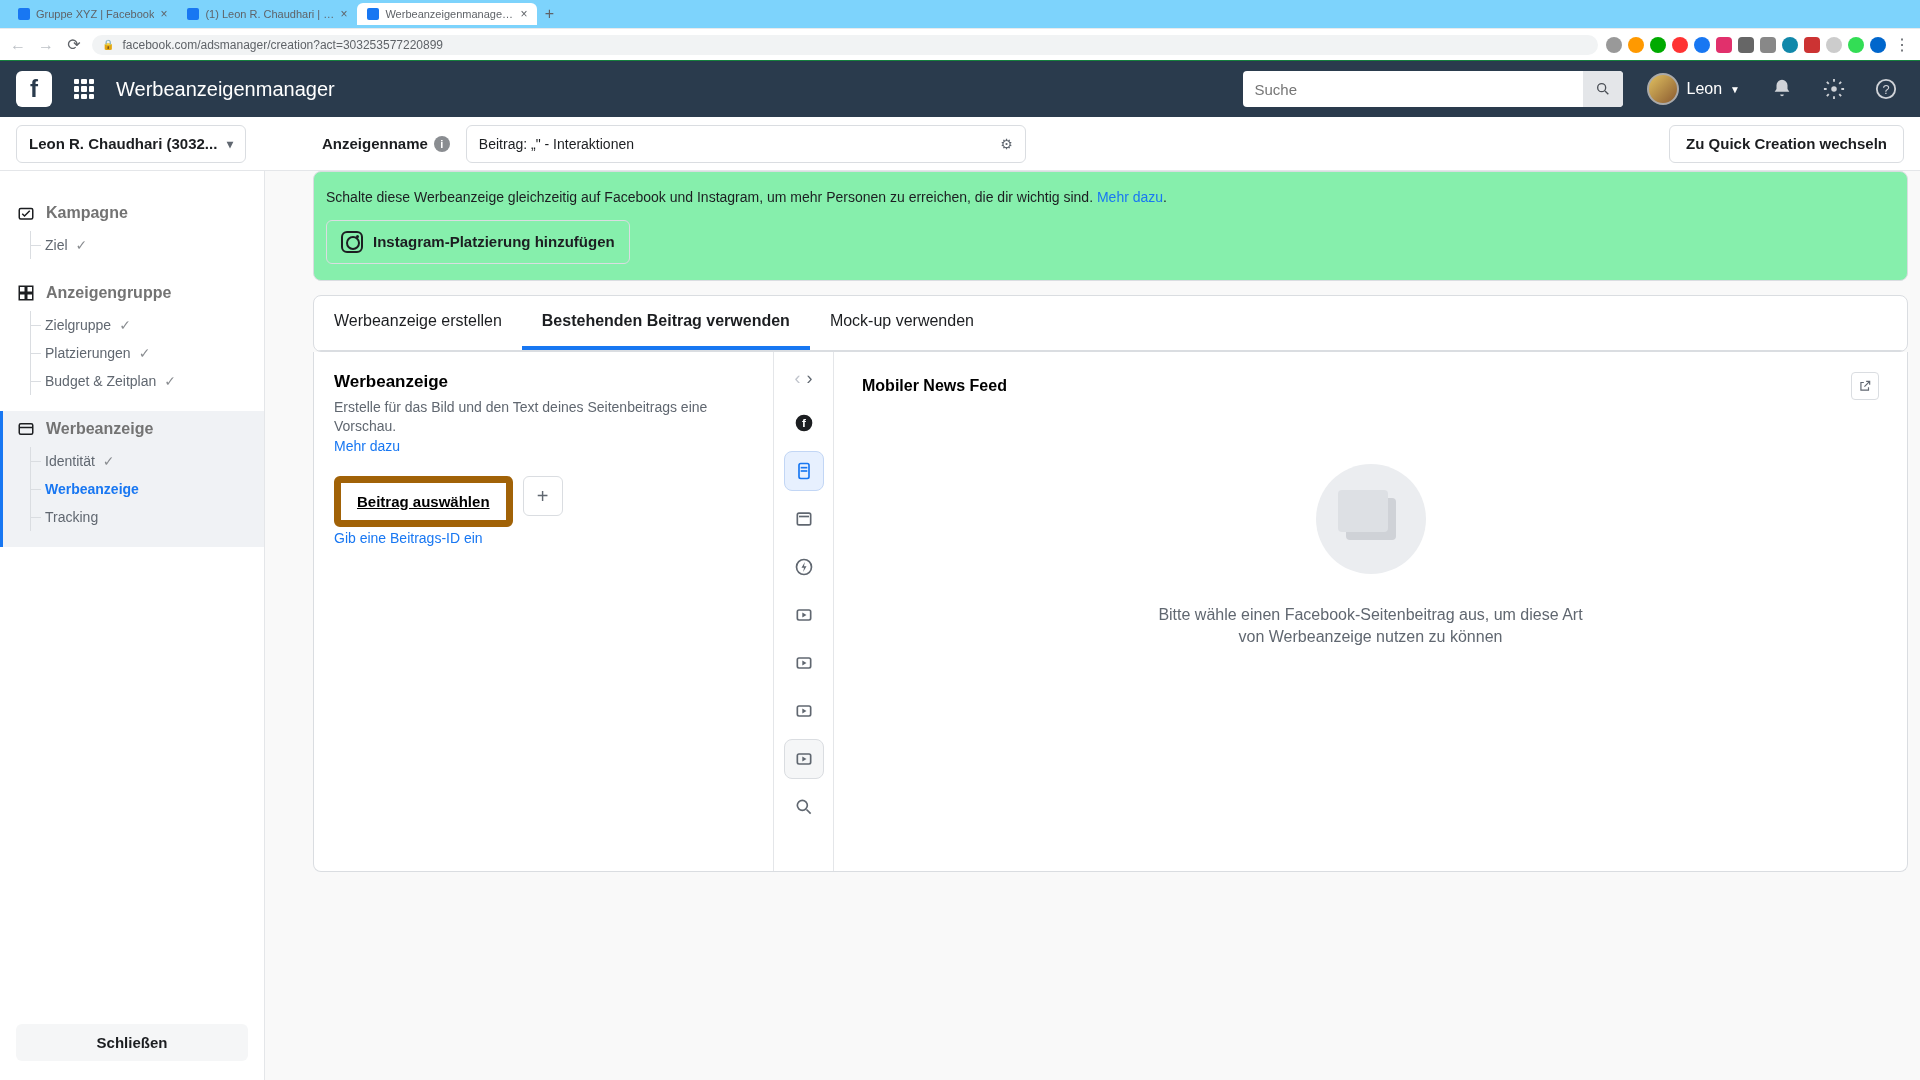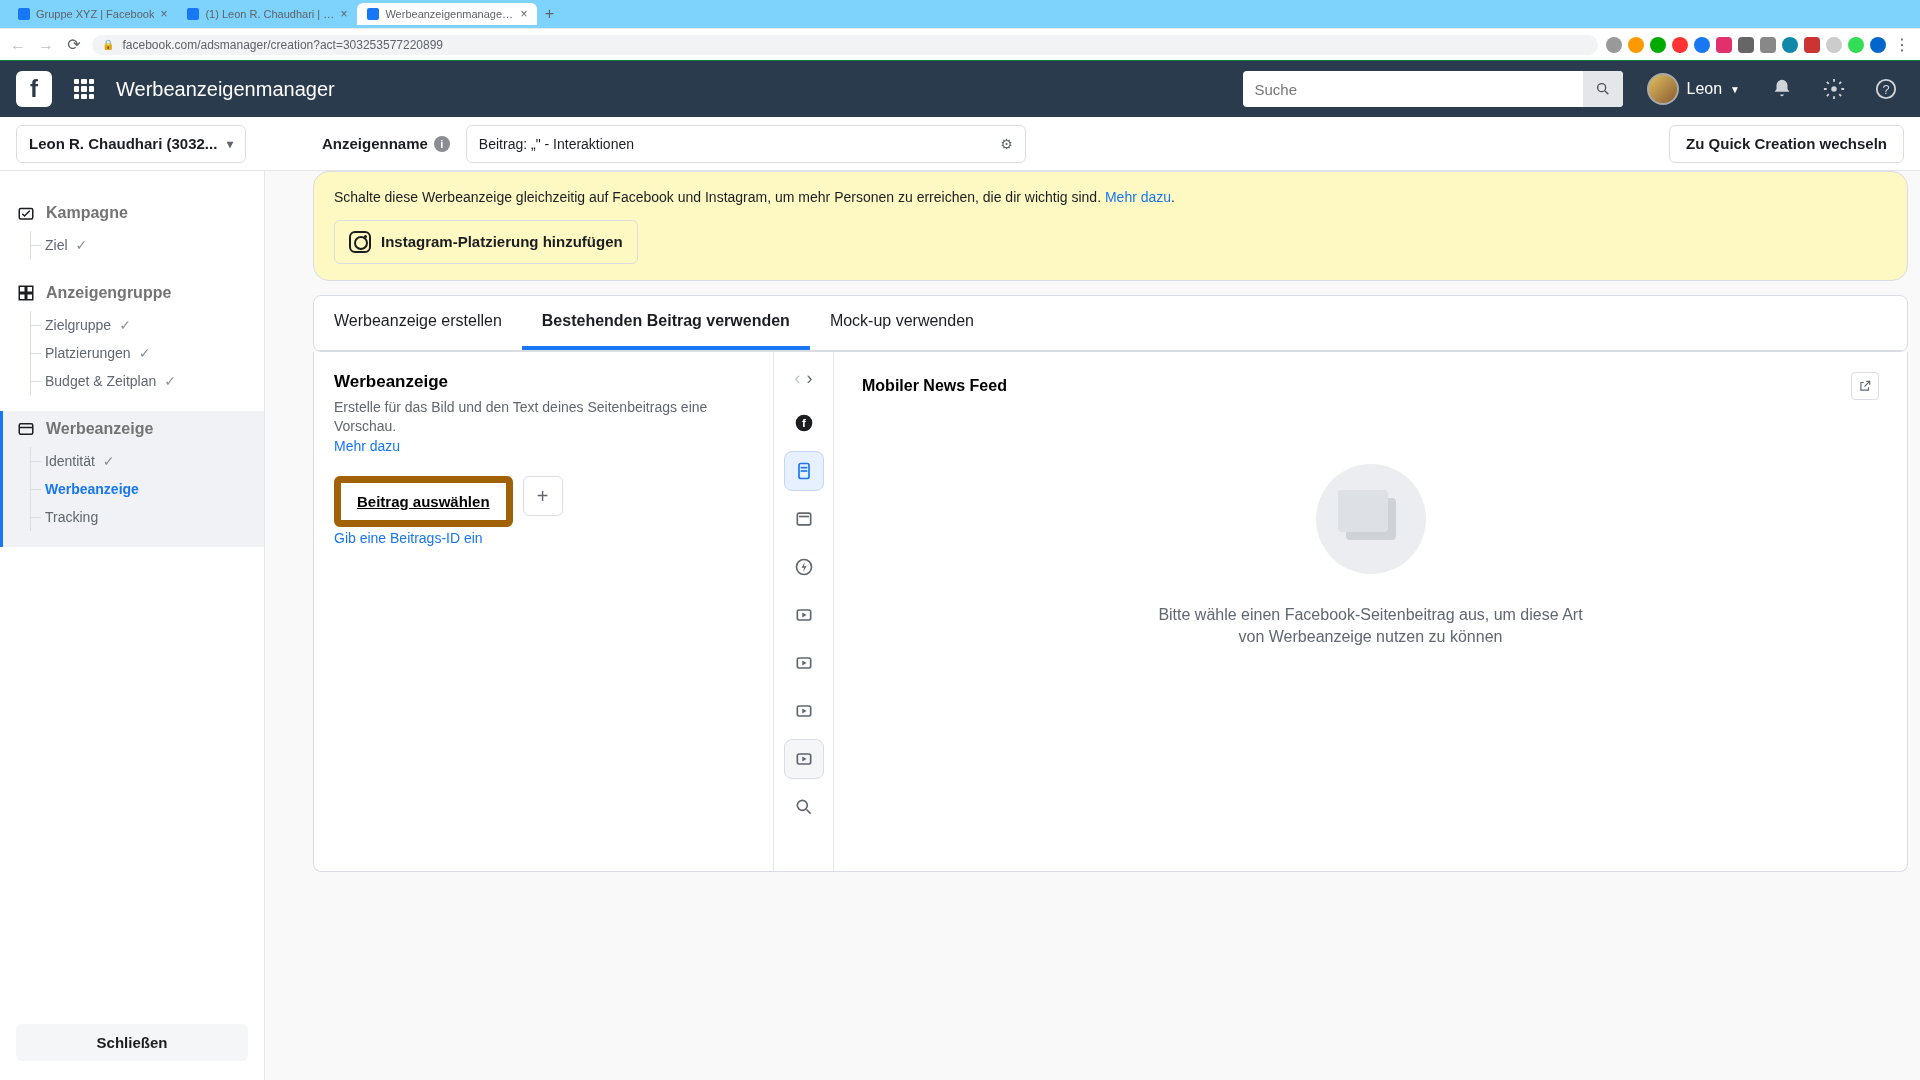--- a/index.html
+++ b/index.html
@@ -56,21 +56,21 @@
 .sec-icon { width:20px; height:20px; display:flex; align-items:center; justify-content:center; }
 .sec-icon.folder-open svg, .sec-icon svg { width:18px; height:18px; }
 .tree { margin-left:14px; border-left:1px solid #dadde1;margin-top:8px; }
 .tree-item { display:flex; align-items:center; gap:8px; padding:6px 0 6px 14px; font-size:14px; color:#606770; position:relative; cursor:pointer;}
 .tree-item::before { content:""; position:absolute; left:0; top:50%; width:10px; height:1px; background:#dadde1;}
 .tree-item.selected { color:#1877f2; font-weight:700;}
 .check { color:#8a8d91; font-size:14px; }
 .close-btn { margin:auto 16px 20px 16px; padding:10px; text-align:center; font-size:15px; font-weight:700; color:#1c1e21; background:#f5f6f7; border-radius:6px; cursor:pointer;}
 
 .main { flex:1; background:#f9f9f9; padding:0 12px 12px 48px; overflow:auto;}
-.notice-card { background:#fef9c3; border:1px solid #dadde1; border-radius:16px; padding:16px 20px; margin-bottom:14px;}
+.notice-card { background:#86efac; border:1px solid #dadde1; border-radius:8px; padding:16px 12px; margin-bottom:14px;}
 .notice-text { font-size:14px; color:#1c1e21; line-height:1.4;}
 .notice-text a { color:#1877f2; text-decoration:none; cursor:pointer;}
 .insta-btn { margin-top:12px; display:inline-flex; align-items:center; gap:10px; padding:10px 14px; border:1px solid #dadde1; border-radius:6px; font-size:15px; font-weight:700; color:#1c1e21; cursor:pointer;}
 .insta-icon { width:22px; height:22px; border:2px solid #1c1e21; border-radius:6px; position:relative;}
 .insta-icon::after { content:""; width:10px;height:10px;border:2px solid #1c1e21;border-radius:50%; position:absolute; top:3px; left:3px;}
 .insta-icon::before { content:""; width:3px;height:3px;background:#1c1e21;border-radius:50%;position:absolute;top:2px;right:2px;}
 
 .tabs-card { background:#fff; border:1px solid #dadde1; border-radius:8px; overflow:hidden; margin-bottom:0;}
 .tabs-row { display:flex; border-bottom:1px solid #dadde1;}
 .tab-btn { padding:16px 20px; font-size:16px; color:#1c1e21; cursor:pointer; border-bottom:4px solid transparent;}

